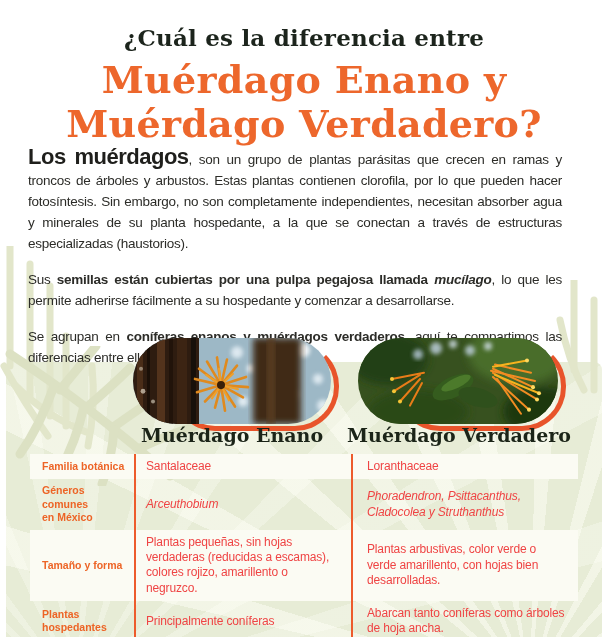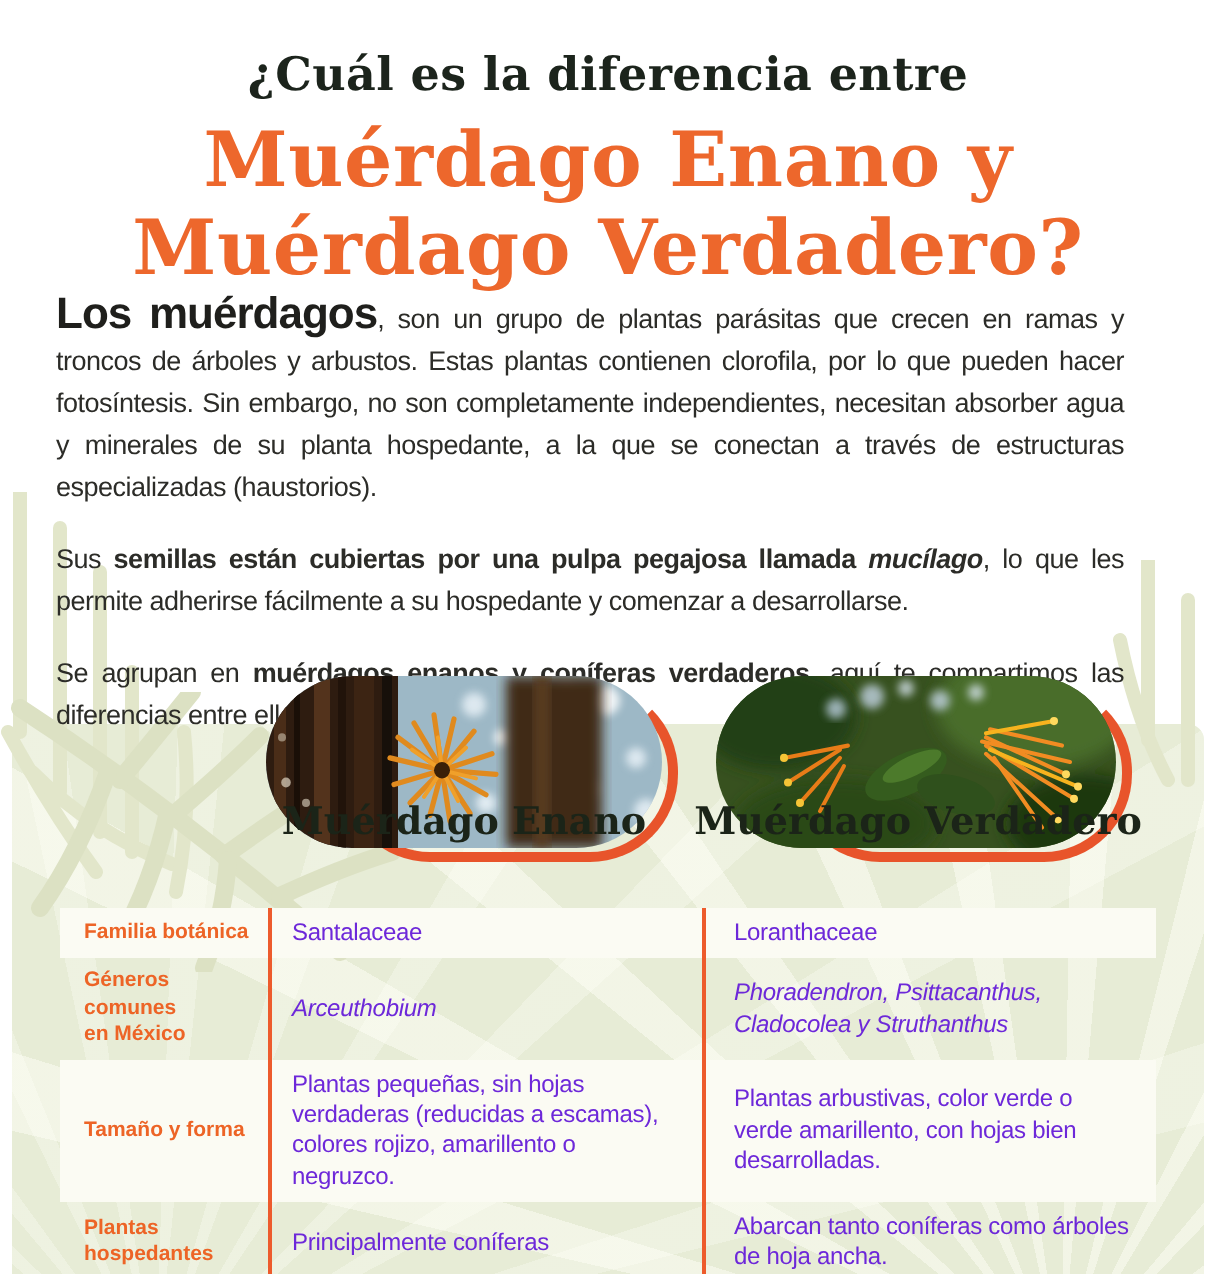--- a/index.html
+++ b/index.html
@@ -28,35 +28,35 @@
   .bi{font-weight:700;font-style:italic;}
   
   .photo-wrap{position:absolute;top:338px;height:86px;}
   .photo-wrap.left{left:133px;width:198px;}
   .photo-wrap.right{left:358px;width:200px;}
   .accent{position:absolute;top:4px;left:38px;right:-8px;bottom:-7px;
       border:5px solid #e8542b;border-radius:44px;
       border-left-color:transparent;border-top-color:transparent;}
   .photo{position:absolute;inset:0;border-radius:44px;overflow:hidden;}
   .photo svg{display:block;width:100%;height:100%;}
-  .card-title{position:absolute;top:400px;text-align:center;
+  .card-title{position:absolute;top:424px;text-align:center;
       font-family:"DejaVu Serif",serif;font-weight:700;font-size:19px;color:#1b2418;}
   .card-title.left{left:123px;width:218px;}
   .card-title.right{left:346px;width:226px;}
   
   .table{position:absolute;left:30px;top:454px;width:548px;}
   .table::before,.table::after{content:'';position:absolute;top:0;bottom:0;width:2px;
       background:#ed5b2c;z-index:3;}
   .table::before{left:104px;}
   .table::after{left:321px;}
   .trow{display:grid;grid-template-columns:104px 217px 227px;align-items:center;}
   .trow.white{background:#fbfbf3;}
   .row-label{color:#ed6426;font-weight:700;font-size:10.5px;line-height:1.28;
       padding:5px 4px 5px 12px;white-space:pre-line;align-self:center;}
-  .cell{color:#6d28d9;font-size:12px;line-height:1.28;letter-spacing:-.15px;
+  .cell{color:#ef4444;font-size:12px;line-height:1.28;letter-spacing:-.15px;
       padding:5px 12px 5px 12px;white-space:pre-line;align-self:center;}
   .cell.c3{padding-left:16px;}
   .cell.sci{font-style:italic;}
   .trow.r1{min-height:21px;}
 </style>
 </head>
 <body>
 
 <div class="page">
 
@@ -97,21 +97,21 @@
     <div class="title-line1">¿Cuál es la diferencia entre</div>
     <div class="title-orange">
       <div>Muérdago Enano y</div>
       <div>Muérdago Verdadero?</div>
     </div>
   </div>
 
   <div class="content">
     <p><span class="lead">Los muérdagos</span><span>, son un grupo de plantas parásitas que crecen en ramas y troncos de árboles y arbustos. Estas plantas contienen clorofila, por lo que pueden hacer fotosíntesis. Sin embargo, no son completamente independientes, necesitan absorber agua y minerales de su planta hospedante, a la que se conectan a través de estructuras especializadas (haustorios).</span></p>
     <p><span>Sus </span><span class="b">semillas están cubiertas por una pulpa pegajosa llamada </span><span class="bi">mucílago</span><span>, lo que les permite adherirse fácilmente a su hospedante y comenzar a desarrollarse.</span></p>
-    <p><span>Se agrupan en </span><span class="b">muérdagos enanos y coníferas verdaderos</span><span>, aquí te compartimos las diferencias entre ellos:</span></p>
+    <p><span>Se agrupan en </span><span class="b">coníferas enanos y muérdagos verdaderos</span><span>, aquí te compartimos las diferencias entre ellos:</span></p>
   </div>
 
   <div class="photo-wrap left">
     <div class="accent"></div>
     <div class="photo">
       <svg viewBox="0 0 198 84" preserveAspectRatio="none">
         <defs>
             <filter id="b2">
               <feGaussianBlur stdDeviation="2"></feGaussianBlur>
             </filter>

